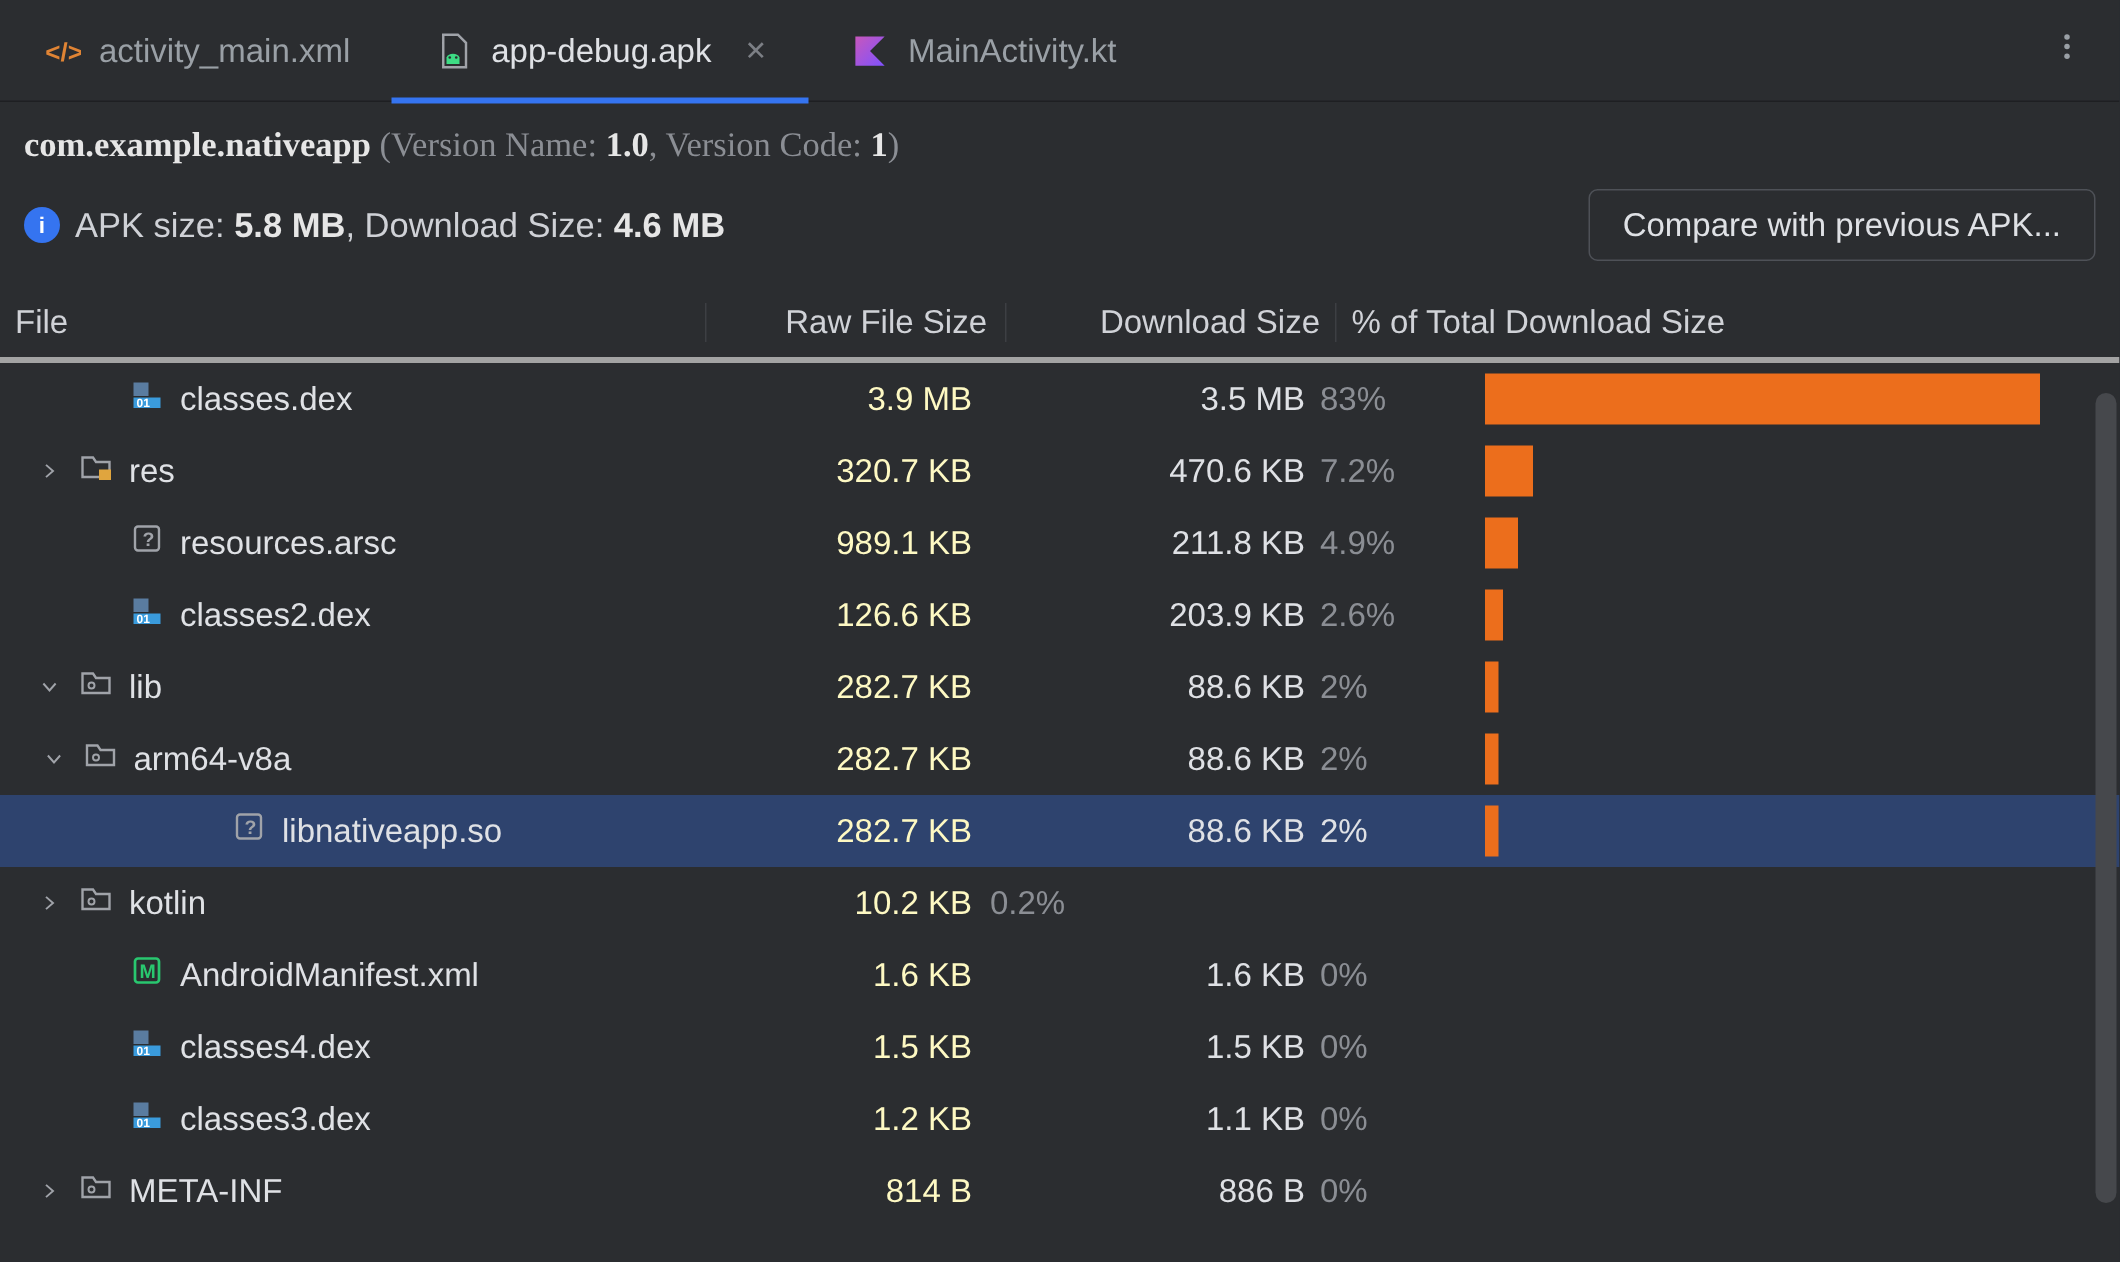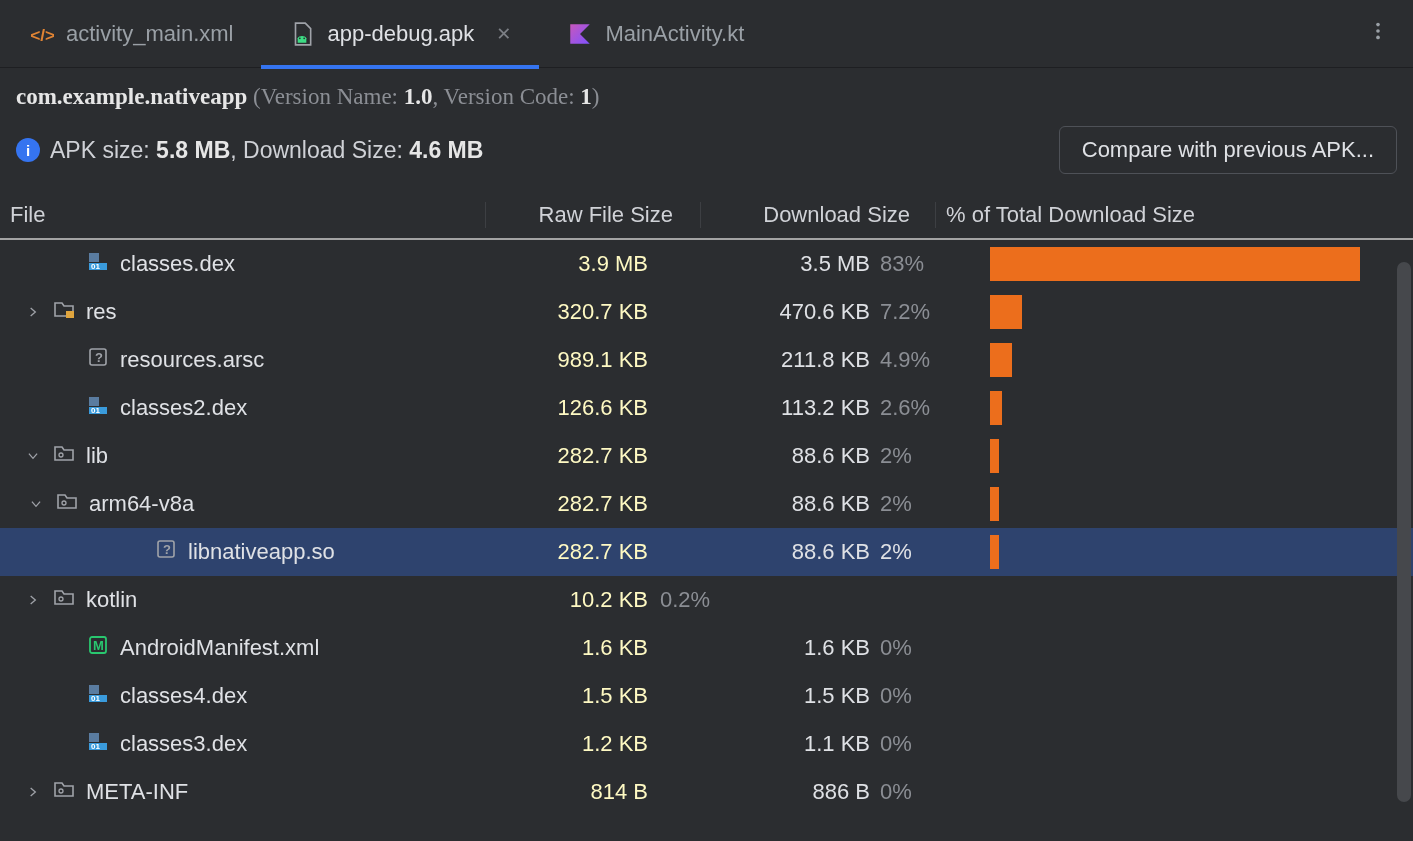--- a/index.html
+++ b/index.html
@@ -80,25 +80,24 @@
     background: transparent;
     color: #dfe1e5;
     padding: 10px 22px;
     border-radius: 6px;
     font-size: 22px;
     cursor: pointer;
   }
   .table-head {
     display: grid;
     grid-template-columns: 460px 200px 220px 520px;
-    border-bottom: 2px solid #a3a3a3;
+    border-bottom: 4px solid #a3a3a3;
     padding: 10px 0 10px 10px;
     color: #d0d2d7;
     font-size: 22px;
-    gap: 15px;
   }
   .table-head .col-file { text-align: left; padding-left: 0; }
   .table-head .col-raw { text-align: right; padding-right: 12px; border-left: 1px solid #3d3f43; padding-left: 10px; }
   .table-head .col-dl { text-align: right; padding-right: 10px; border-left: 1px solid #3d3f43; padding-left: 25px; }
   .table-head .col-pct { text-align: left; padding-left: 10px; border-left: 1px solid #3d3f43; }
   .rows {
     position: relative;
   }
   .row {
     display: grid;
@@ -280,21 +279,21 @@
       <div class="file" style="padding-left:58px">
         <span class="pad"></span>
         <span><svg width="24" height="24" viewBox="0 0 24 24">
             <rect x="3" y="4" width="10" height="9" fill="#5a7ca0"></rect>
             <rect x="3" y="14" width="18" height="7" fill="#3a9bdc"></rect>
             <text x="5" y="20" font-size="8" fill="#fff" font-weight="bold">01</text>
           </svg></span>
         <span>classes2.dex</span>
       </div>
       <div class="raw">126.6 KB</div>
-      <div class="dl">113.2 KB</div>
+      <div class="dl">203.9 KB</div>
       <div class="pct">2.6%</div>
       <div class="bar-cell">
         <div class="bar" style="width:12px"></div>
       </div>
     </div>
     <div class="row">
       <div class="file" style="padding-left:24px">
         <span class="chev">
           <svg width="14" height="14" viewBox="0 0 24 24">
             <path d="M5 8l7 8 7-8" fill="none" stroke="#a0a3a9" stroke-width="2.2"></path>

